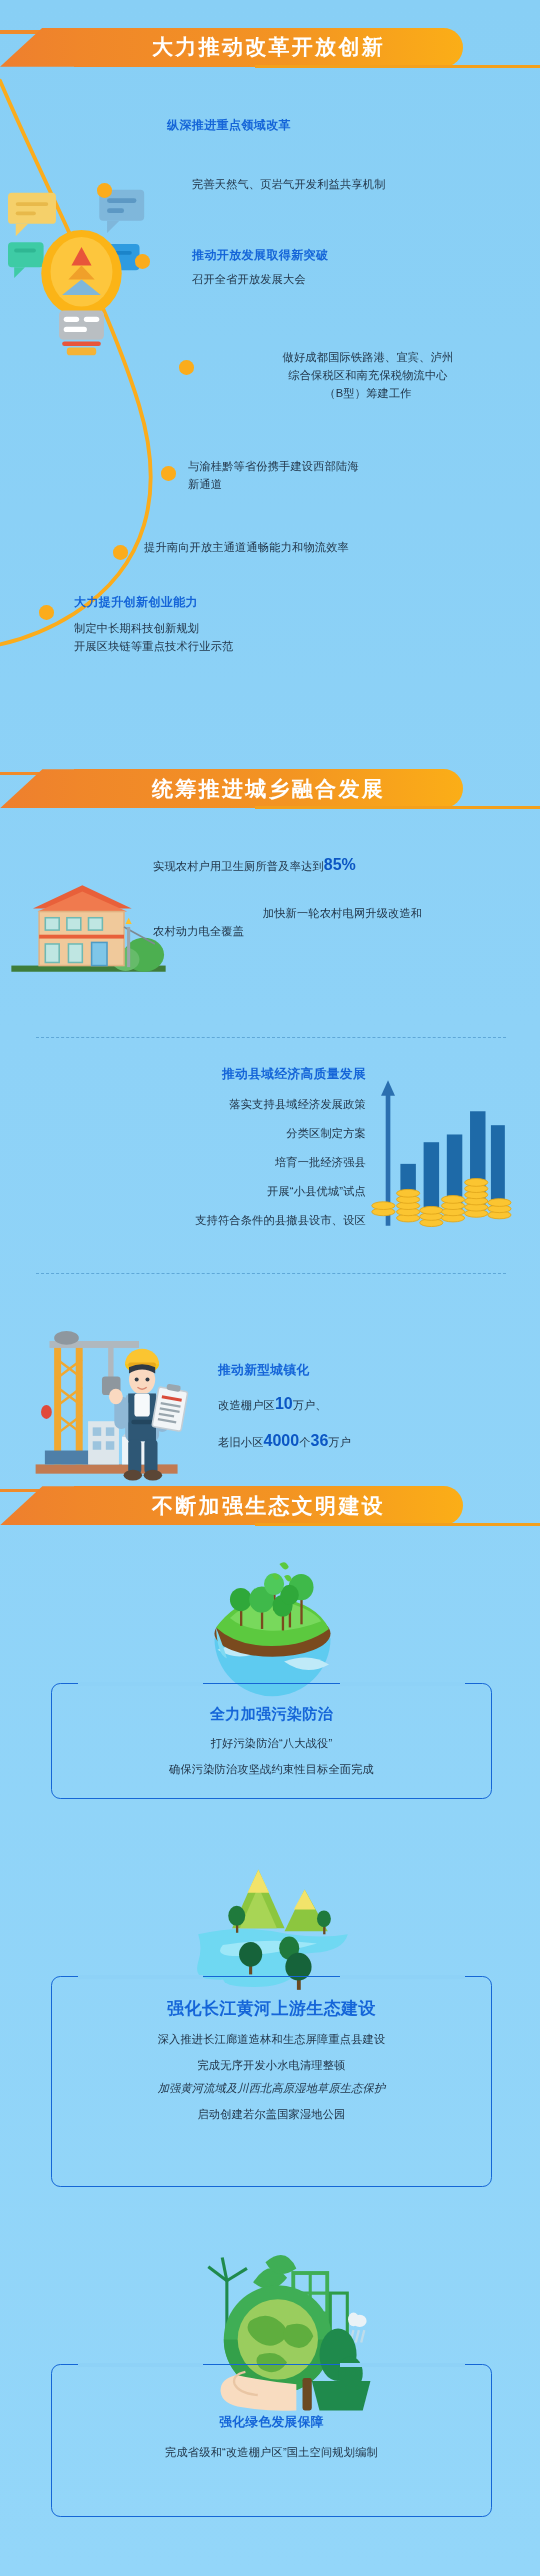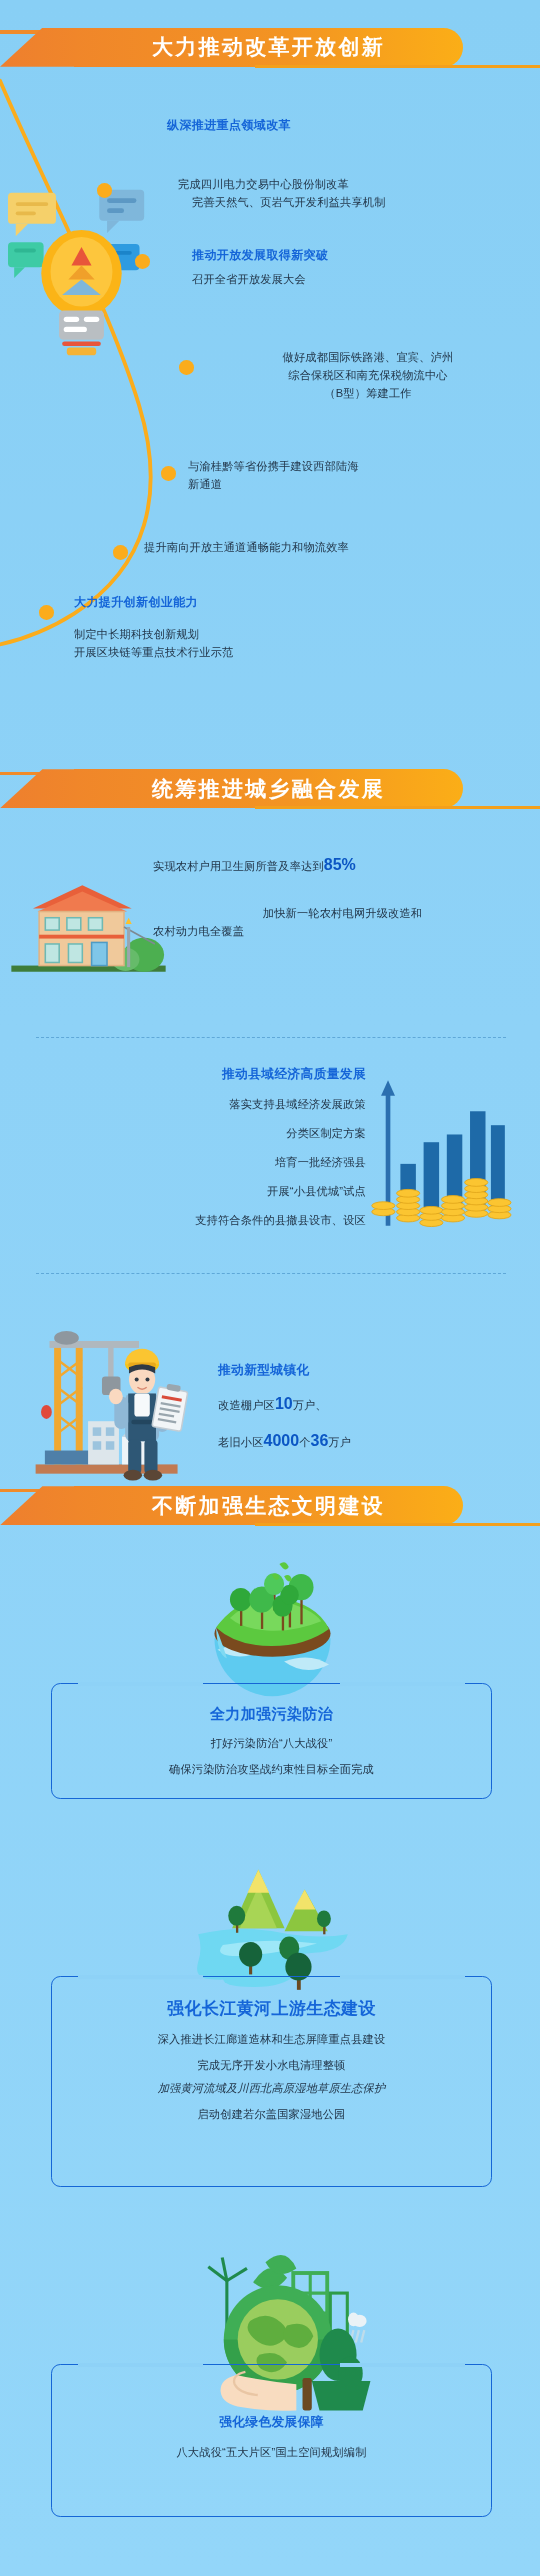--- a/index.html
+++ b/index.html
@@ -99,21 +99,20 @@
       <rect x="72" y="187" width="30" height="7" rx="3.5" fill="#ffffff"></rect>
       <rect x="70" y="206" width="50" height="6" rx="3" fill="#E8553A"></rect>
       <rect x="76" y="214" width="38" height="10" rx="4" fill="#F5B335"></rect>
     </svg>
 
     <div class="row" style="left:167px;top:116px;width:363px;">
       <div class="sub">纵深推进重点领域改革</div>
     </div>
     <div class="dot" style="left:97px;top:183px;"></div>
     <div class="row" style="left:178px;top:175px;width:355px;">
-      <div class="body">完成四川电力交易中心股份制改革</div>
       <div class="body" style="margin-left:14px;">完善天然气、页岩气开发利益共享机制</div>
     </div>
 
     <div class="dot" style="left:135px;top:254px;"></div>
     <div class="row" style="left:192px;top:246px;width:355px;">
       <div class="sub">推动开放发展取得新突破</div>
       <div class="body" style="margin-top:6.2px;">召开全省开放发展大会</div>
     </div>
 
     <div class="dot" style="left:179px;top:360px;"></div>
@@ -130,21 +129,21 @@
     </div>
 
     <div class="dot" style="left:113px;top:545px;"></div>
     <div class="row" style="left:144px;top:538px;width:386px;">
       <div class="body">提升南向开放主通道通畅能力和物流效率</div>
     </div>
 
     <div class="dot" style="left:39px;top:605px;"></div>
     <div class="row" style="left:74px;top:593px;width:402px;">
       <div class="sub">大力提升创新创业能力</div>
-      <div class="body" style="margin-top:14px;">制定中长期科技创新规划</div>
+      <div class="body" style="margin-top:8px;">制定中长期科技创新规划</div>
       <div class="body">开展区块链等重点技术行业示范</div>
     </div>
   </div>
 
   <div class="banner" style="top:763px;">
     <div class="tail"></div>
     <div class="plate">
       <span class="ttl">统筹推进城乡融合发展</span>
     </div>
     <div class="underline"></div>
@@ -420,19 +419,19 @@
       <path d="M74 168 q-22 6 -20 22 q2 16 28 20 q36 6 70 4 l0 -34 q-42 -4 -78 -12 z" fill="#F8DCC0"></path>
       <path d="M86 164 q-18 4 -14 16 q6 12 30 14" fill="none" stroke="#E9C6A4" stroke-width="3"></path>
       <rect x="160" y="172" width="12" height="42" rx="3" fill="#6B4A22"></rect>
     </svg>
 
     <div class="ebox" style="left:51px;top:2364px;width:439px;height:151px;">
       <div class="notch" style="left:26px;width:125px;"></div>
       <div class="notch" style="right:26px;width:125px;"></div>
       <div class="boxtxt" style="top:48px;">
         <div class="sub" style="font-size:12.7px;">强化绿色发展保障</div>
-        <div class="body" style="margin-top:10.8px;">八大战役“五大片区”国土空间规划编制</div>
+        <div class="body" style="margin-top:10.8px;">完成省级和“改造棚户区”国土空间规划编制</div>
       </div>
     </div>
   </div>
 
 </div>
 
 
 </body></html>

